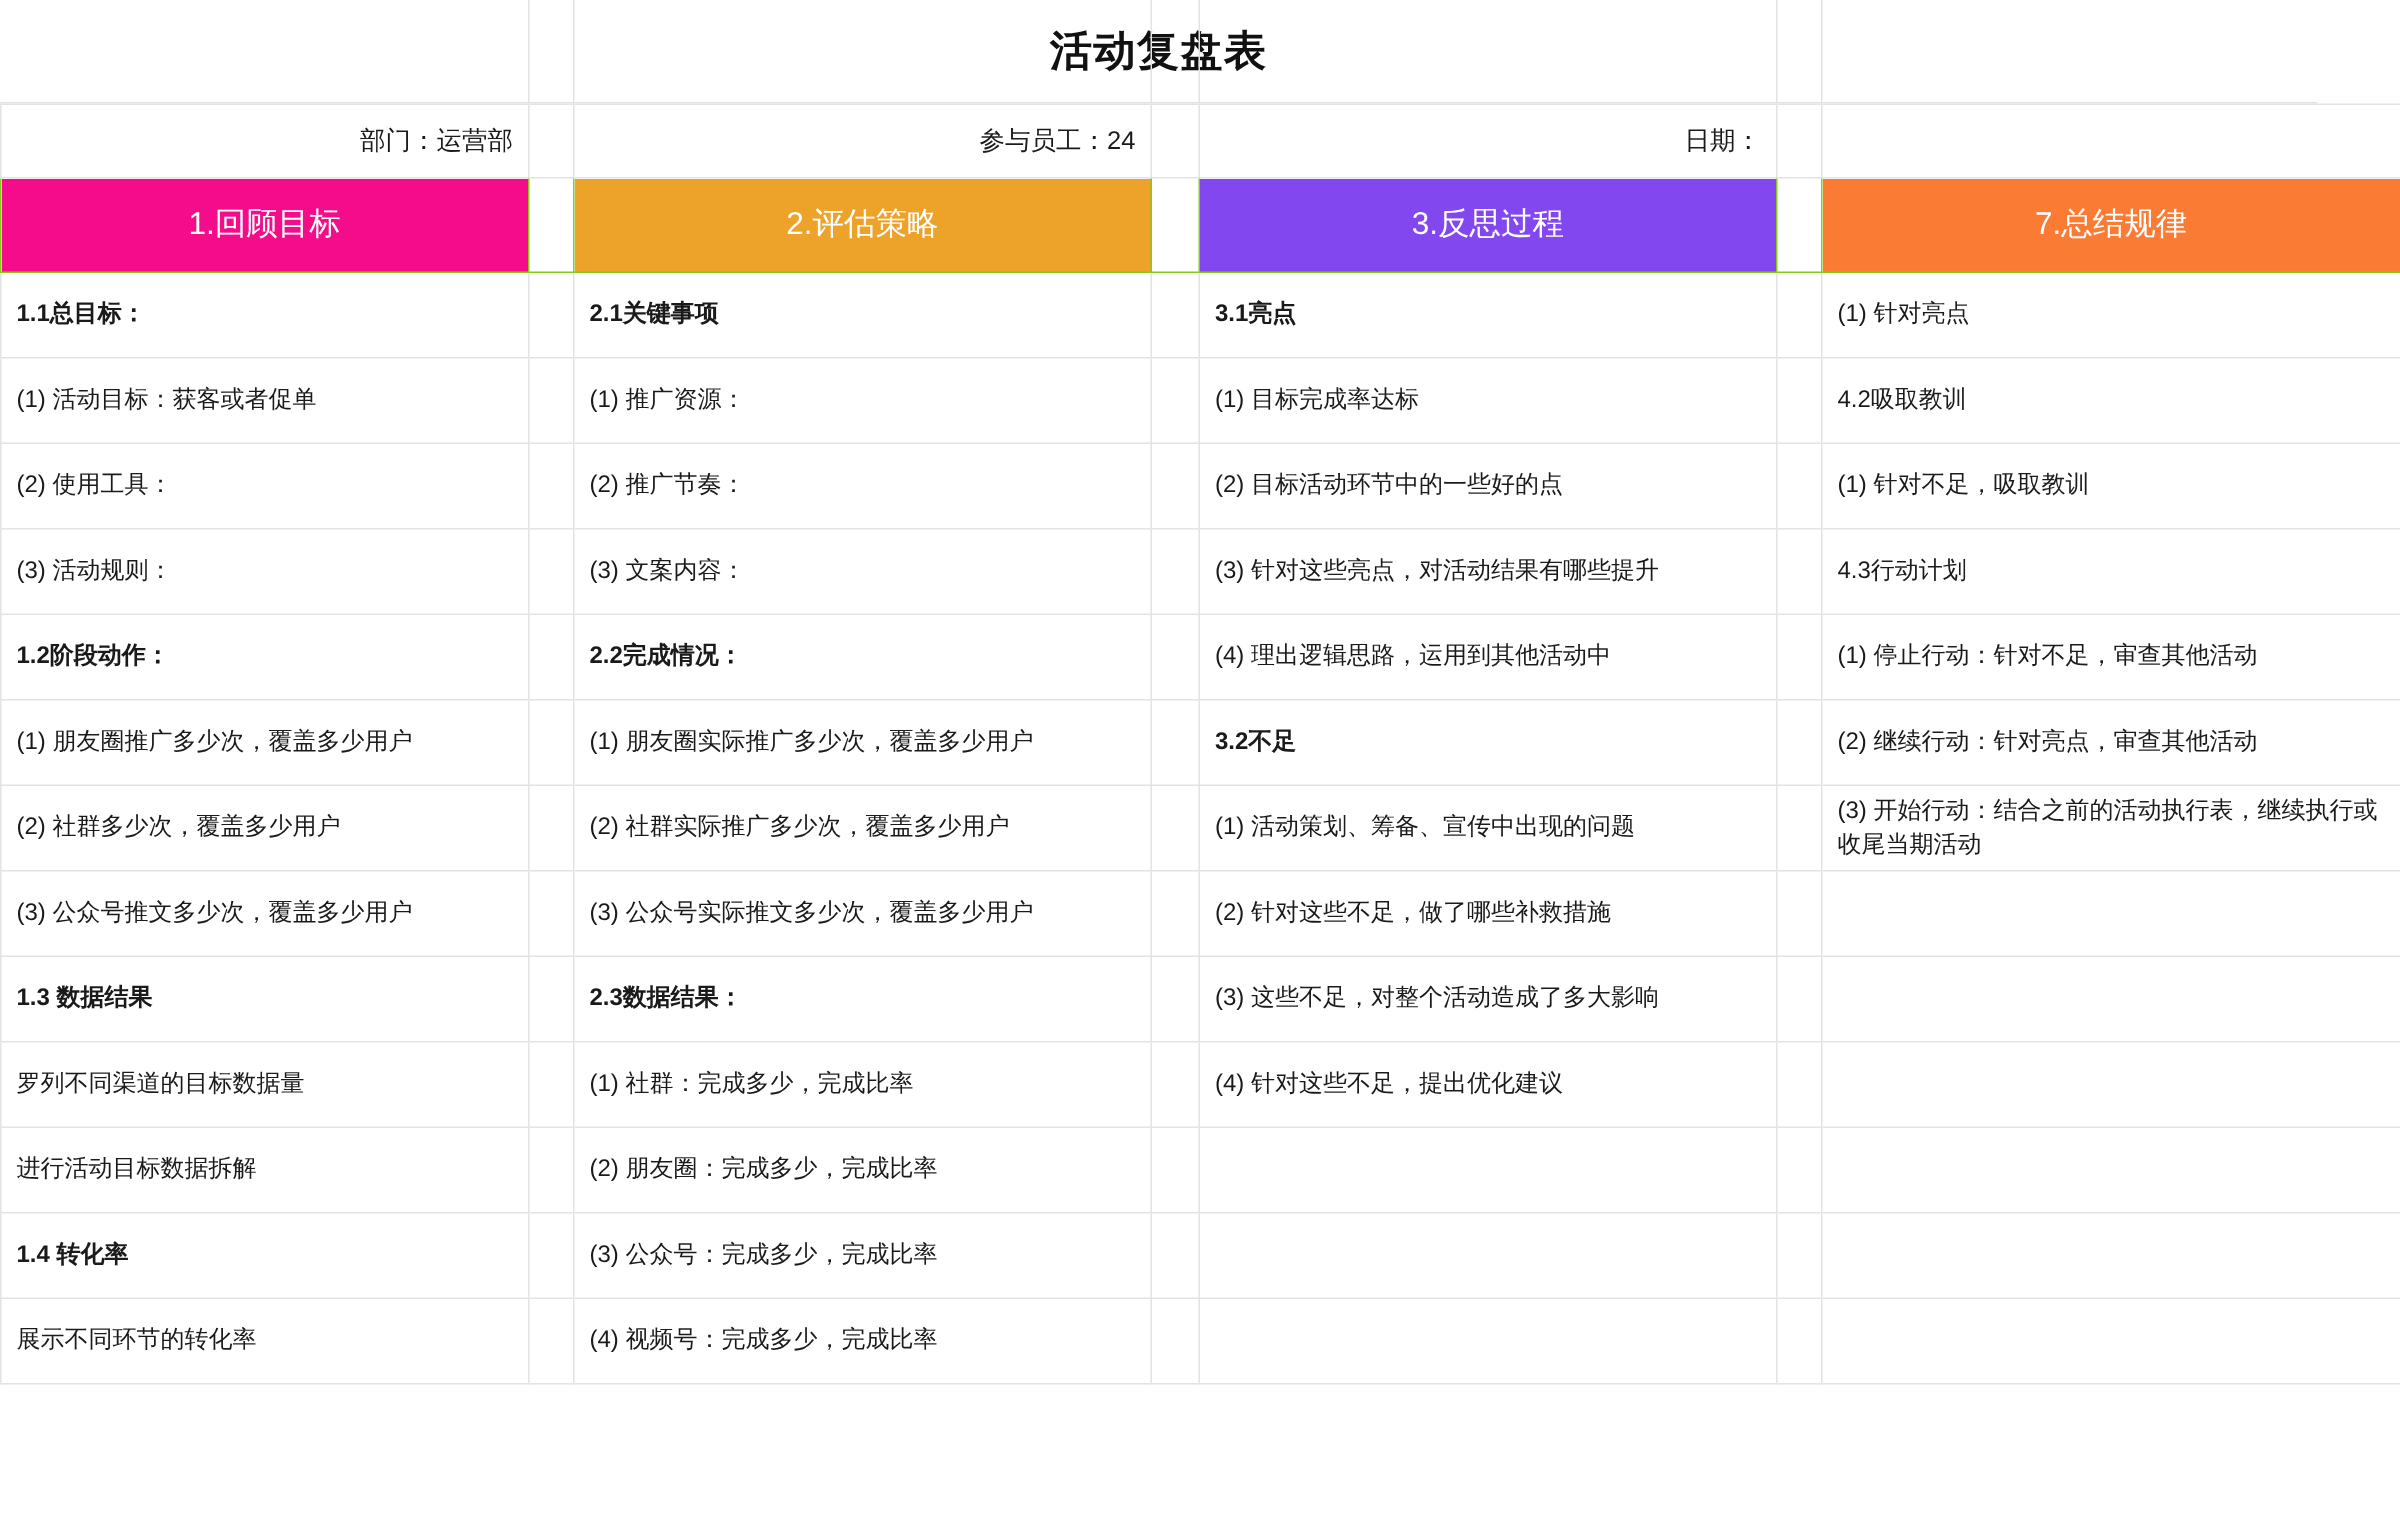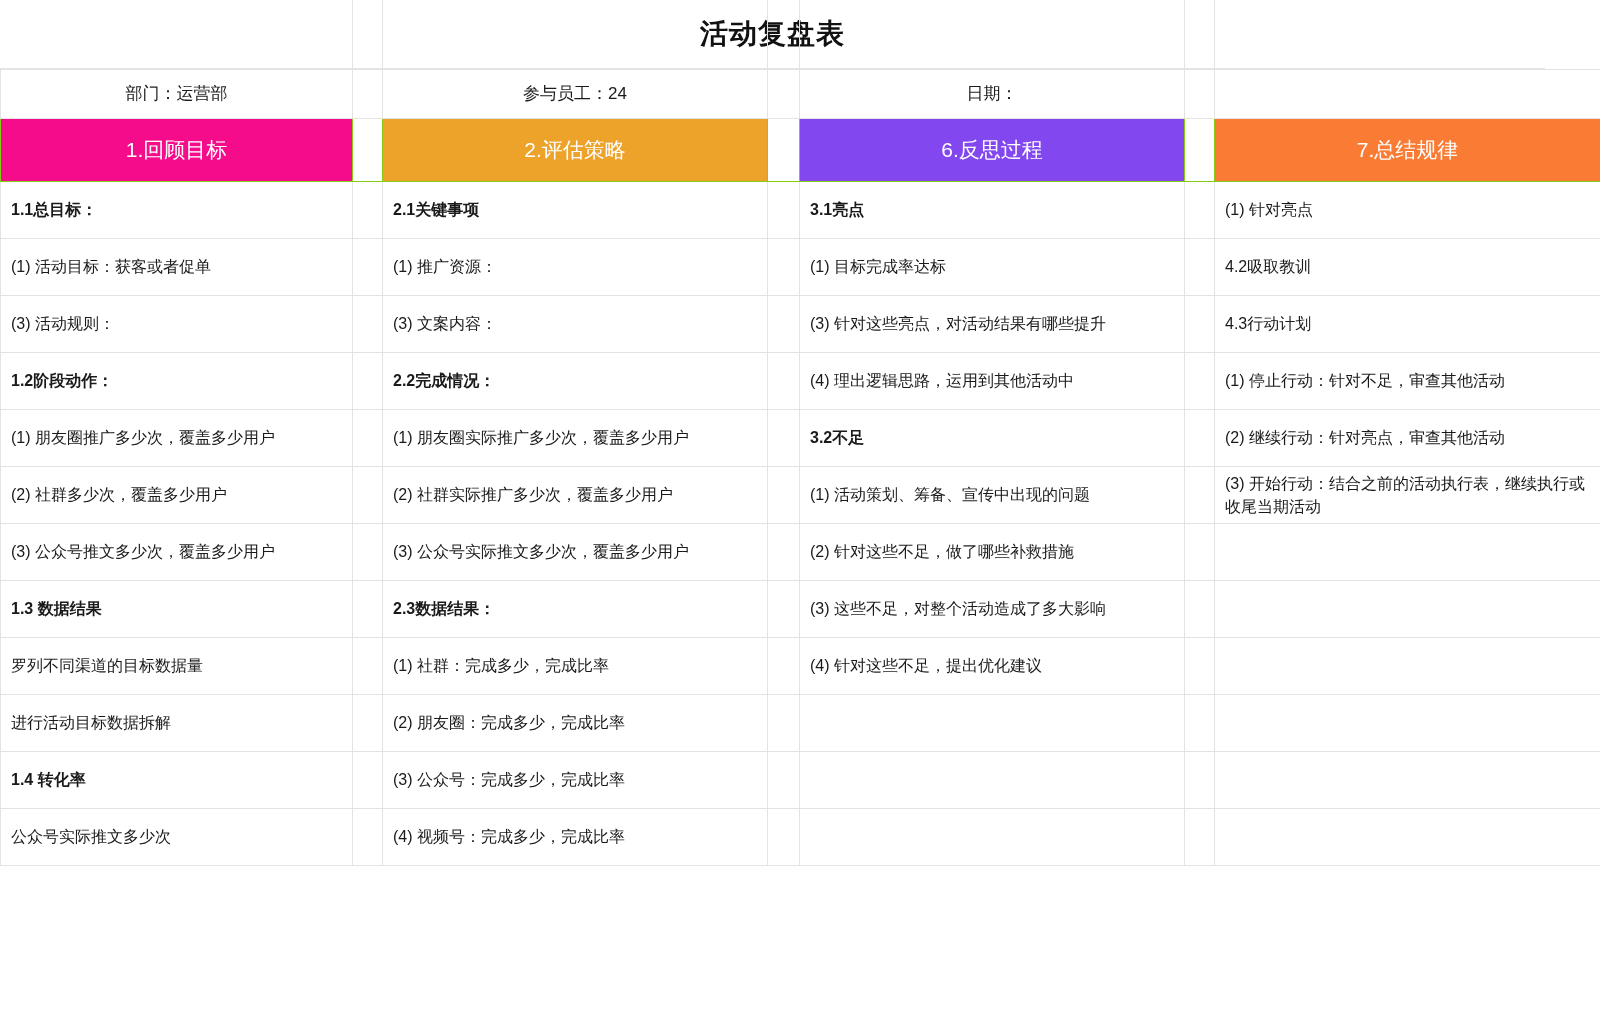--- a/index.html
+++ b/index.html
@@ -61,21 +61,21 @@
   col.c0 { width: 352px; }
   col.c1 { width: 30px; }
   col.c2 { width: 385px; }
   col.c3 { width: 32px; }
   col.c4 { width: 385px; }
   col.c5 { width: 30px; }
   col.c6 { width: 386px; }
 
   tr.meta td {
     height: 48px;
-    text-align: center;
+    text-align: right;
     font-size: 17px;
   }
   tr.meta td.blank { background: #fff; }
 
   tr.headers td {
     height: 62px;
     text-align: center;
     color: #ffffff;
     font-size: 21px;
     font-weight: normal;
@@ -126,21 +126,21 @@
         <td>日期：</td>
         <td class="blank"></td>
         <td class="blank"></td>
       </tr>
 
       <tr class="headers">
         <td style="background:#f50c8b;">1.回顾目标</td>
         <td class="gap"></td>
         <td style="background:#eda32a;">2.评估策略</td>
         <td class="gap"></td>
-        <td style="background:#8347f0;">6.反思过程</td>
+        <td style="background:#8347f0;">3.反思过程</td>
         <td class="gap"></td>
         <td style="background:#f97b34;">7.总结规律</td>
       </tr>
 
       <tr class="body">
         <td class="bold">1.1总目标：</td>
         <td></td>
         <td class="bold">2.1关键事项</td>
         <td></td>
         <td class="bold">3.1亮点</td>
@@ -151,20 +151,29 @@
       <tr class="body">
         <td>(1) 活动目标：获客或者促单</td>
         <td></td>
         <td>(1) 推广资源：</td>
         <td></td>
         <td>(1) 目标完成率达标</td>
         <td></td>
         <td>4.2吸取教训</td>
       </tr>
 
+      <tr class="body">
+        <td>(2) 使用工具：</td>
+        <td></td>
+        <td>(2) 推广节奏：</td>
+        <td></td>
+        <td>(2) 目标活动环节中的一些好的点</td>
+        <td></td>
+        <td>(1) 针对不足，吸取教训</td>
+      </tr>
 
       <tr class="body">
         <td>(3) 活动规则：</td>
         <td></td>
         <td>(3) 文案内容：</td>
         <td></td>
         <td>(3) 针对这些亮点，对活动结果有哪些提升</td>
         <td></td>
         <td>4.3行动计划</td>
       </tr>
@@ -243,21 +252,21 @@
         <td class="bold">1.4 转化率</td>
         <td></td>
         <td>(3) 公众号：完成多少，完成比率</td>
         <td></td>
         <td></td>
         <td></td>
         <td></td>
       </tr>
 
       <tr class="body">
-        <td>公众号实际推文多少次</td>
+        <td>展示不同环节的转化率</td>
         <td></td>
         <td>(4) 视频号：完成多少，完成比率</td>
         <td></td>
         <td></td>
         <td></td>
         <td></td>
       </tr>
 
     </tbody>
   </table>

